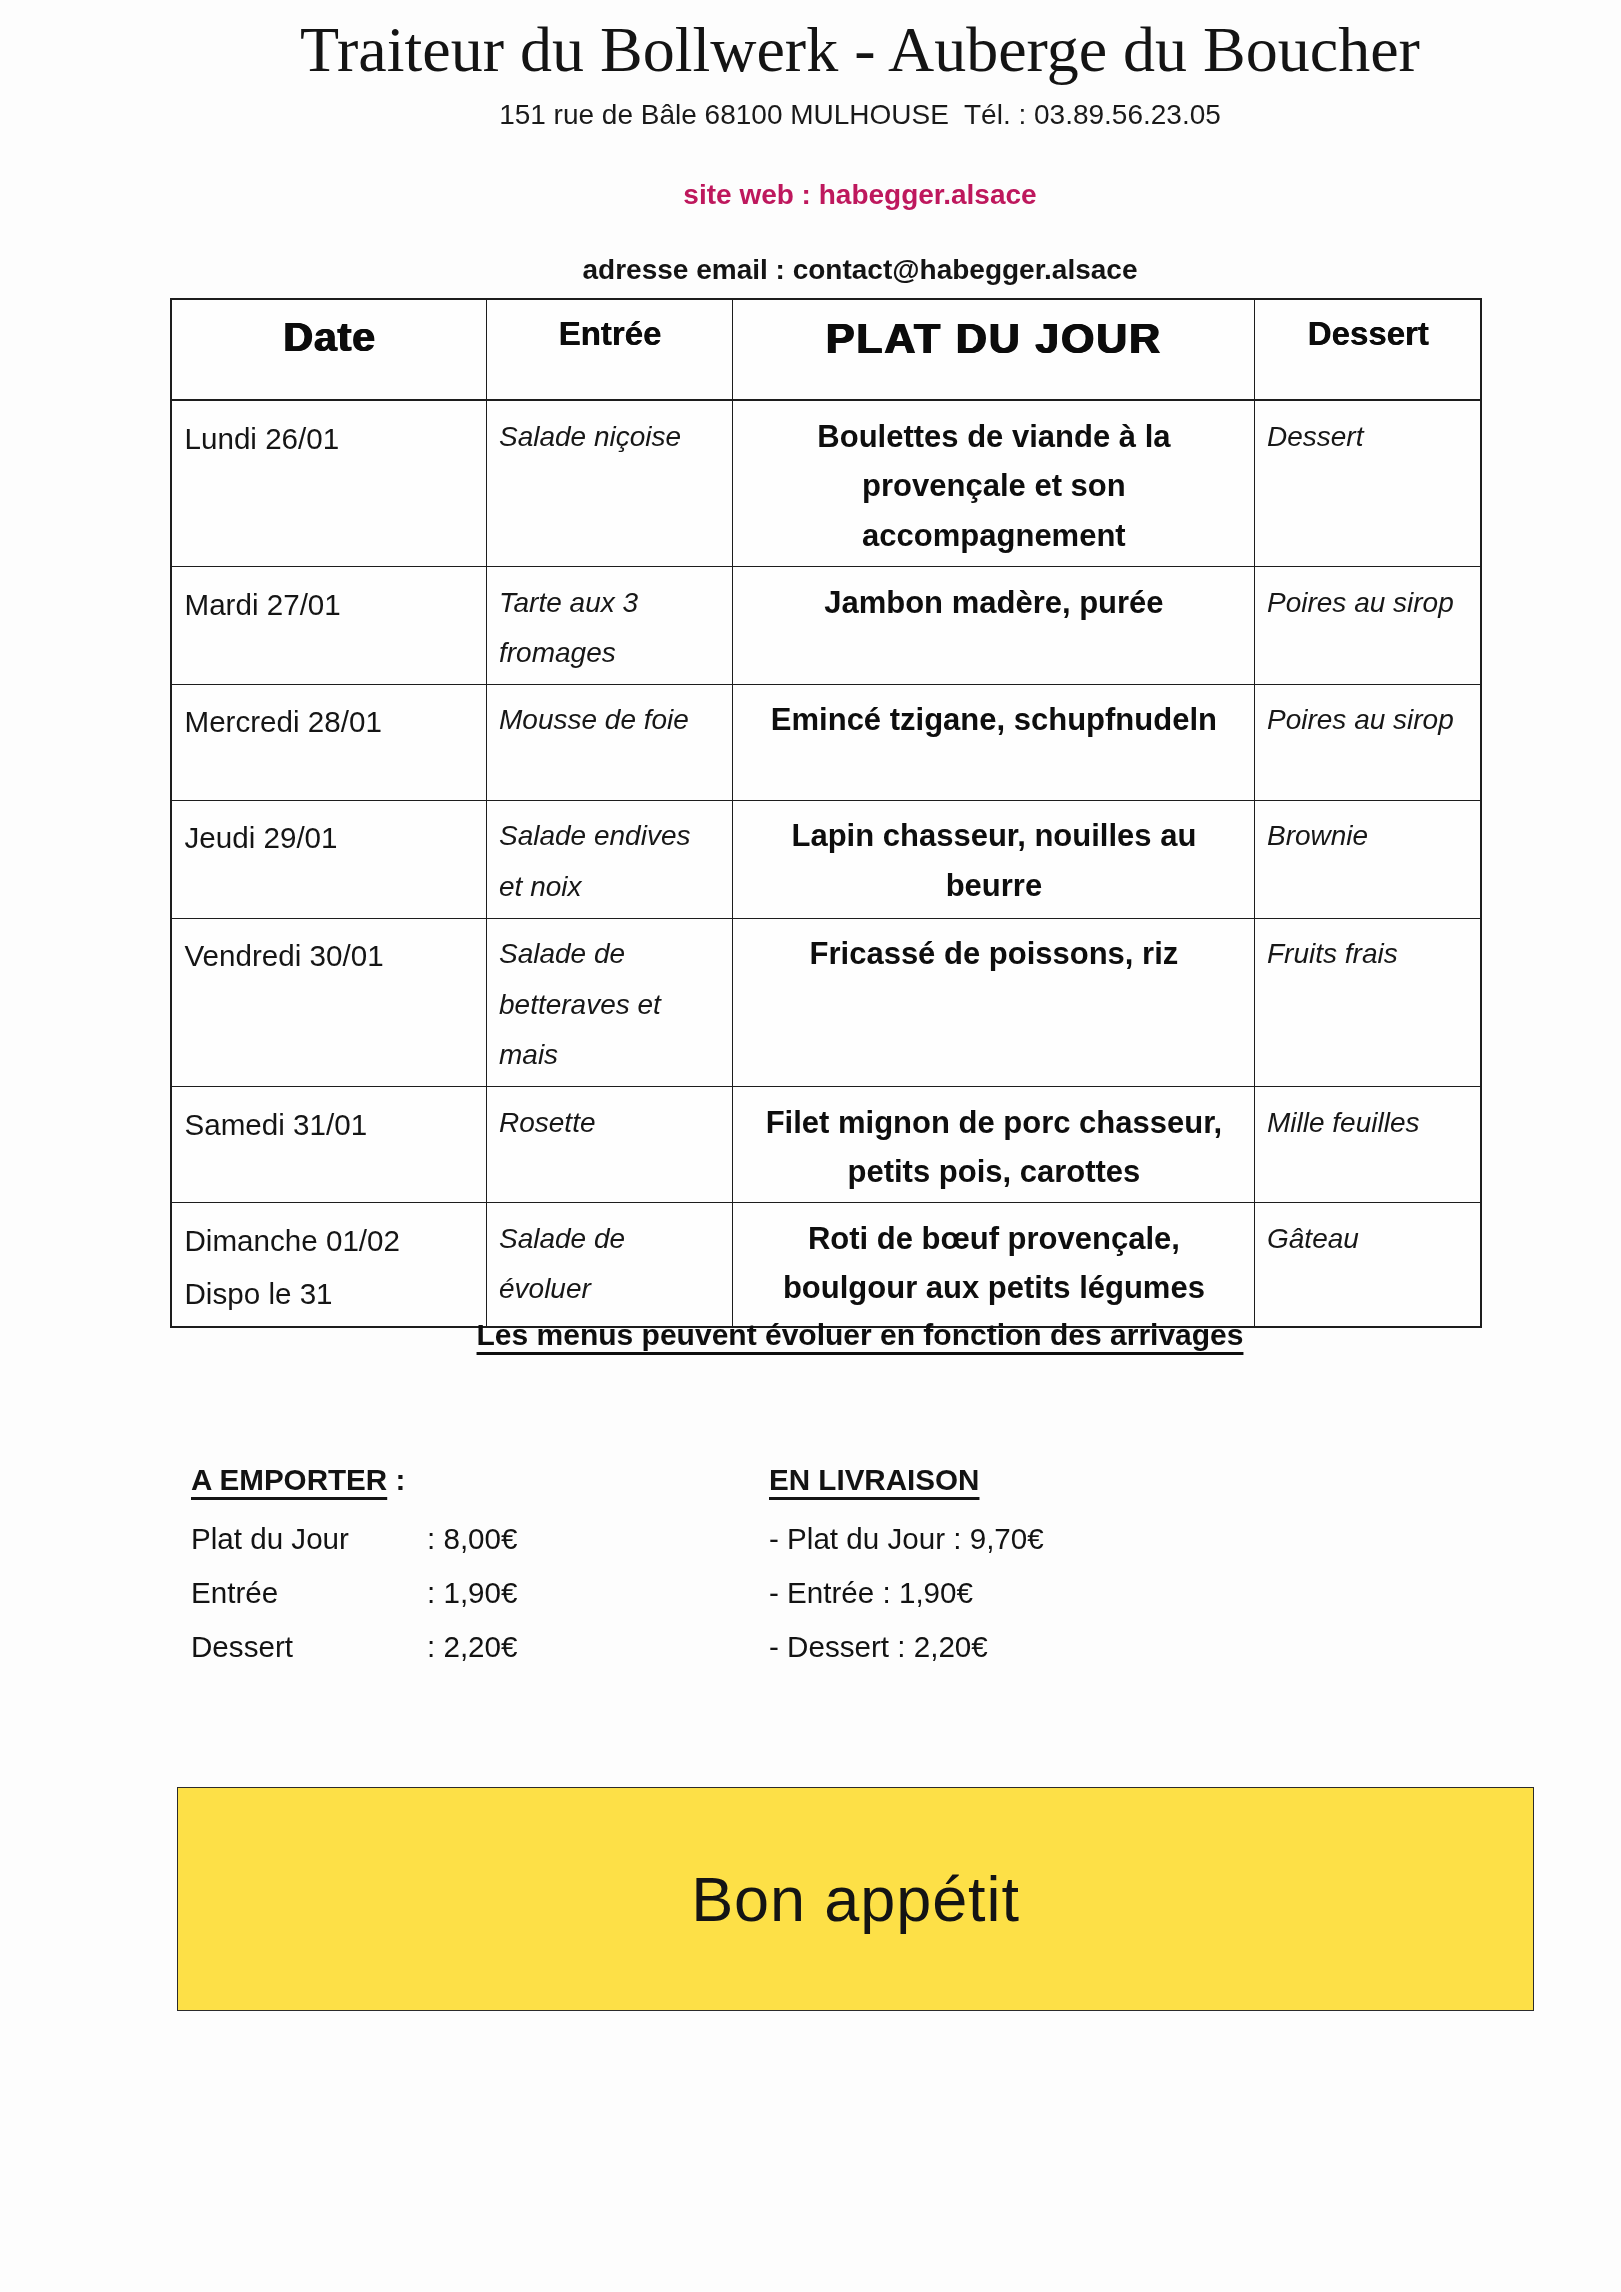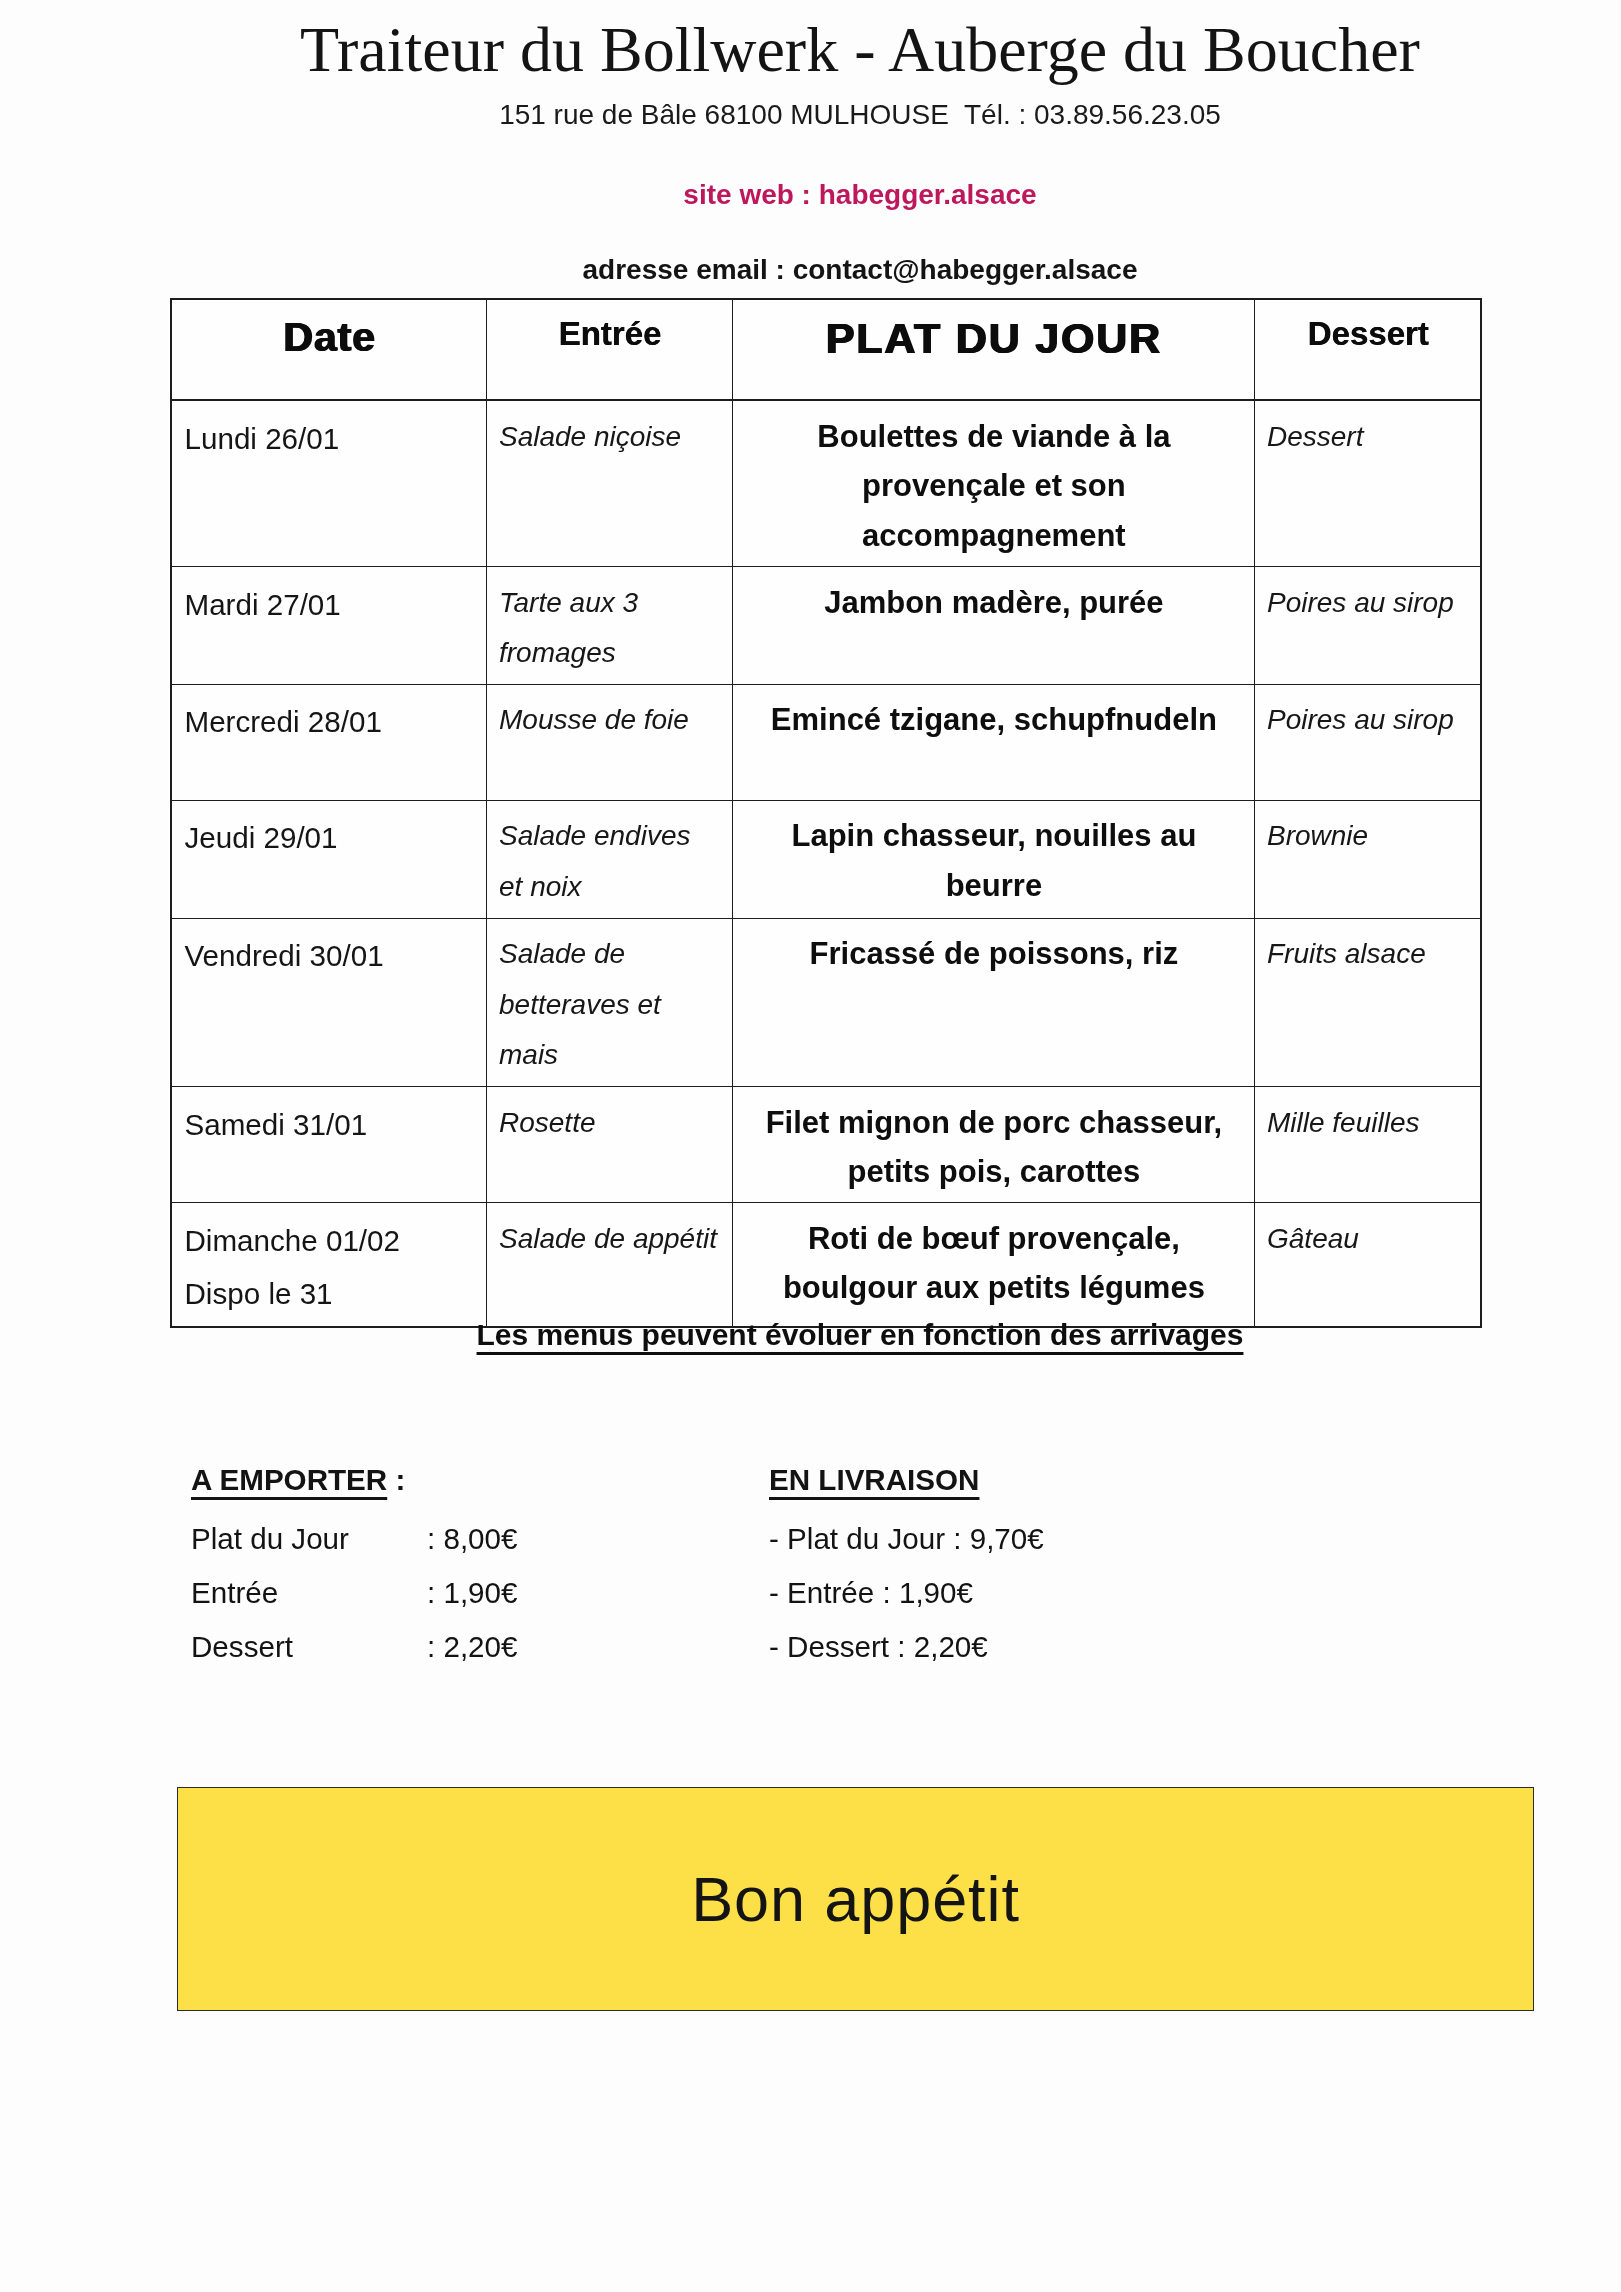--- a/index.html
+++ b/index.html
@@ -142,33 +142,33 @@
         <td class="plat">Lapin chasseur, nouilles au
 beurre</td>
         <td class="ital">Brownie</td>
       </tr>
       <tr class="r4">
         <td class="date">Vendredi 30/01</td>
         <td class="ital">Salade de
 betteraves et
 mais</td>
         <td class="plat">Fricassé de poissons, riz</td>
-        <td class="ital">Fruits alsace</td>
+        <td class="ital">Fruits frais</td>
       </tr>
       <tr class="r5">
         <td class="date">Samedi 31/01</td>
         <td class="ital">Rosette</td>
         <td class="plat">Filet mignon de porc chasseur,
 petits pois, carottes</td>
         <td class="ital">Mille feuilles</td>
       </tr>
       <tr class="r6">
         <td class="date">Dimanche 01/02
 Dispo le 31</td>
-        <td class="ital">Salade de appétit</td>
+        <td class="ital">Salade de évoluer</td>
         <td class="plat">Roti de bœuf provençale,
 boulgour aux petits légumes</td>
         <td class="ital">Gâteau</td>
       </tr>
     </tbody>
   </table>
 
   <div class="centerband note">Les menus peuvent évoluer en fonction des arrivages</div>
 
   <div class="pricing-col takeaway">

